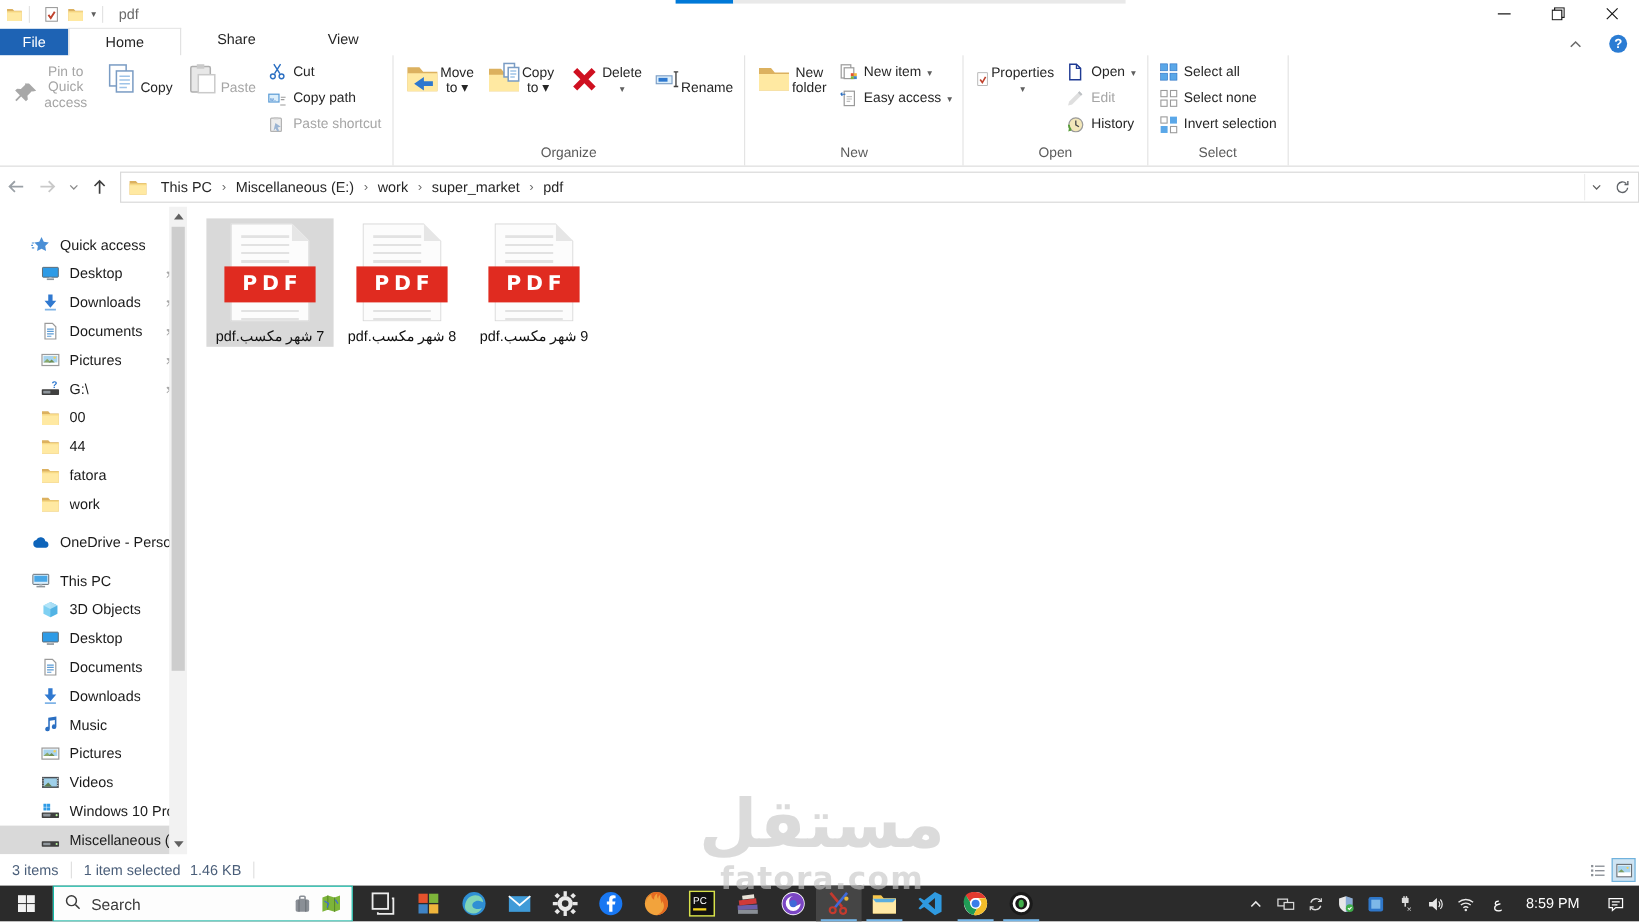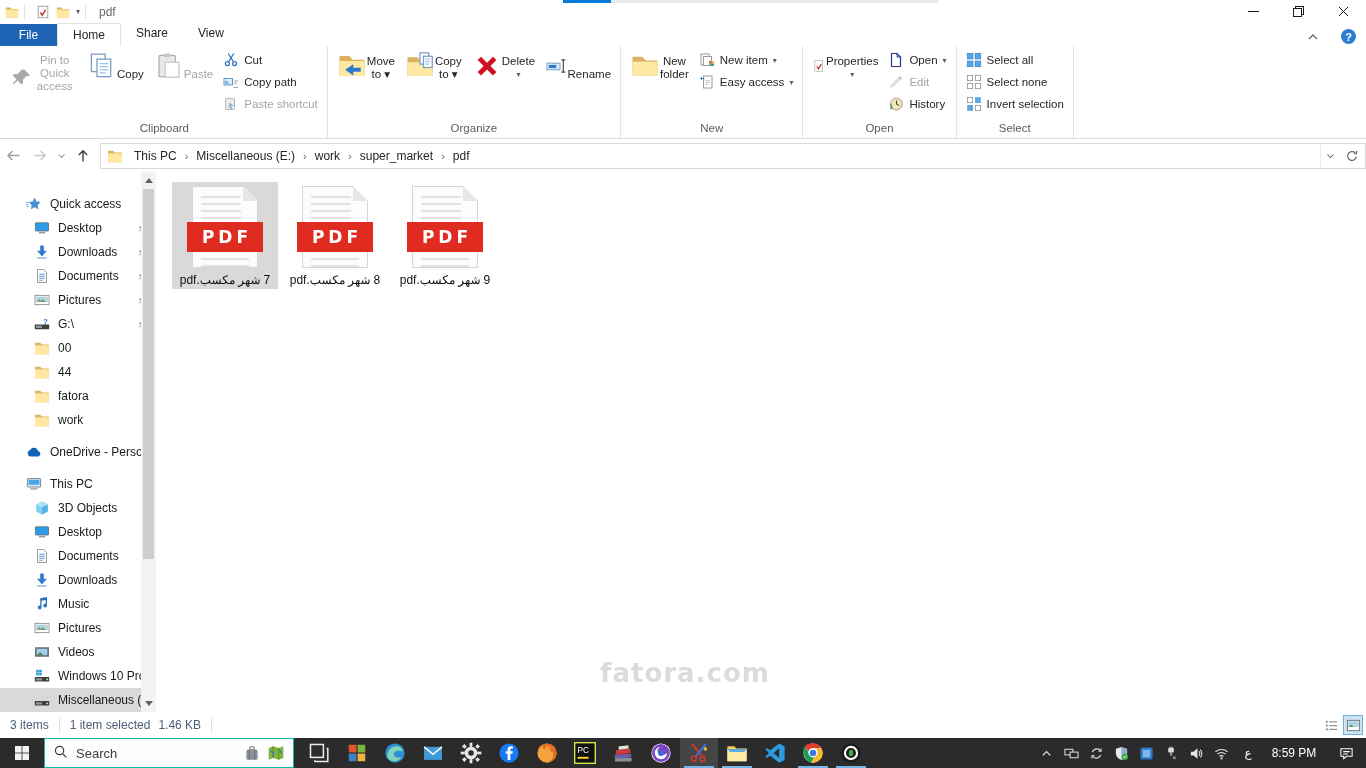--- a/index.html
+++ b/index.html
@@ -18,21 +18,21 @@
   .win-title{color:#6a6a6a;margin-left:8px;font-size:12px}
   .win-controls{position:absolute;right:0;top:0;height:23px;display:flex}
   .win-btn{width:45px;height:23px;display:flex;align-items:center;justify-content:center}
   .top-strip{position:absolute;top:0;left:563px;height:3px;display:flex;z-index:9}
   .top-strip .done{width:48px;height:3px}
   .top-strip .rest{width:327px;height:3px}
 
   
   .tabsrow{position:absolute;top:23px;left:0;right:0;height:23px;background:#fff;display:flex;align-items:flex-end;z-index:4}
   .tab-file{width:57px;height:22px;background:#1e63b4;color:#fff;display:flex;align-items:center;justify-content:center;font-size:12px}
-  .tab{height:21px;line-height:21px;padding:0 15px;color:#262626;font-size:12px}
+  .tab{height:21px;line-height:21px;padding:0 30px;color:#262626;font-size:12px}
   .tab.active{background:#fff;border:1px solid #e2e2e2;border-bottom:none;height:22px;line-height:22px}
   .ribbon-extras{position:absolute;top:29px;right:10px;display:flex;align-items:center;gap:22px;z-index:6}
   .help-circle{width:15px;height:15px;border-radius:50%;background:#2b7cd3;color:#fff;font-size:11px;font-weight:bold;
                display:flex;align-items:center;justify-content:center}
 
   
   .ribbon{position:absolute;top:46px;left:0;right:0;height:92px;background:#fff;border-bottom:1px solid #d8d8d8;
           display:flex;align-items:stretch;padding-left:2px;z-index:3}
   .rgroup{display:flex;flex-direction:column;border-right:1px solid #e4e4e4;padding:0 4px}
   .rgroup-content{flex:1;display:flex;align-items:flex-start;padding-top:2px}
@@ -255,21 +255,20 @@
               <svg viewBox="0 0 16 16" opacity="0.75">
                 <rect x="2.5" y="2.5" width="9" height="11" rx="0.8" fill="#e8e8e8" stroke="#9a9a9a"></rect>
                 <rect x="5" y="1.5" width="4" height="2" fill="#bdbdbd"></rect>
                 <path fill="#7a9cc4" d="M6.5 6.5l4.5 3.2-2.7.5 1.3 2.6-1.6.8-1.3-2.6-1.8 1.9z"></path>
               </svg>
             </span>
             <span class="slbl">Paste shortcut</span>
           </div>
         </div>
       </div>
-      <div class="rgroup-label">Clipboard</div>
     </div>
     <div class="rgroup">
       <div class="rgroup-content">
         <div class="btn-large">
           <span class="ic ic30">
             <svg viewBox="0 0 24 24">
               <path fill="#dcb15f" d="M2 4h8l2.5 3H22v13H2z"></path>
               <path fill="#ffe9a2" d="M2 8h20v12H2z"></path>
               <path fill="#2e78cf" d="M13 10.5v2.9h6v3.2h-6v2.9l-6.5-4.5z"></path>
             </svg>
@@ -1112,14 +1111,15 @@
           <svg viewBox="0 0 16 16" fill="none" stroke="#fff" stroke-width="1.1">
             <path d="M2 3h12v8H8l-3 2.5V11H2z"></path>
             <path d="M4.5 6h7M4.5 8.5h5"></path>
           </svg>
         </span>
       </div>
   </div>
 </div>
 
 <div class="watermark">
+  <div class="l1">مستقل</div>
   <div class="l2">fatora.com</div>
 </div>
 
 </body></html>

